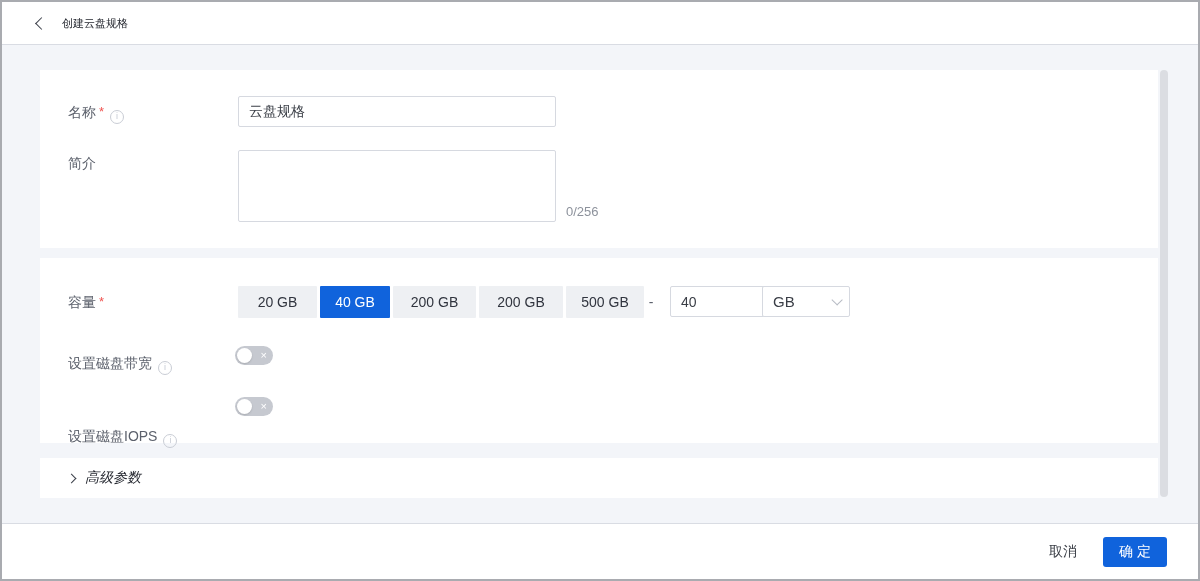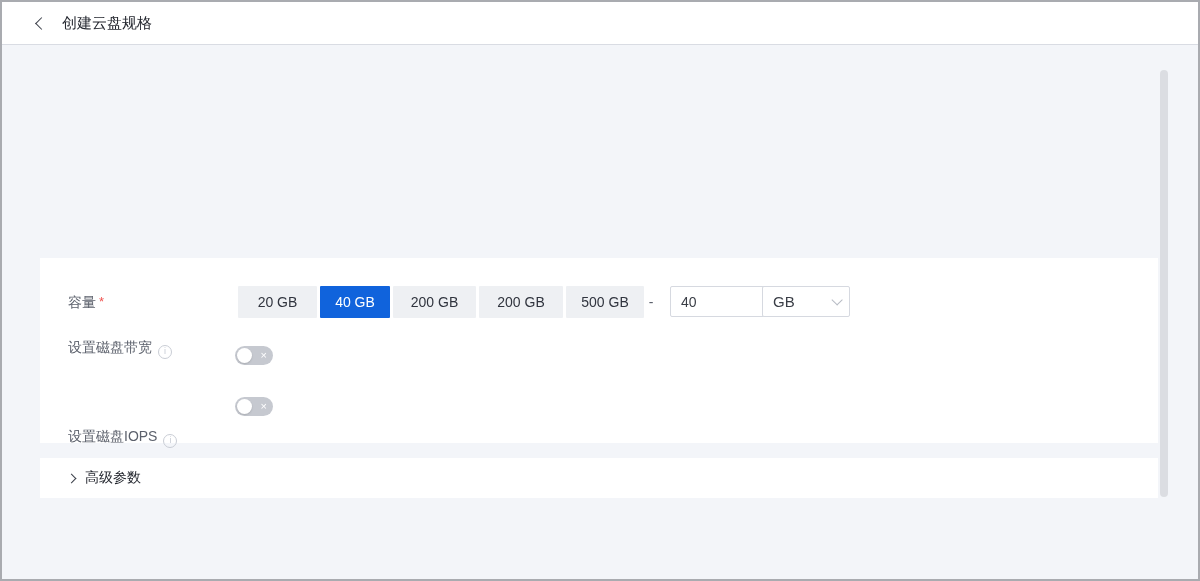--- a/index.html
+++ b/index.html
@@ -20,21 +20,21 @@
     position: absolute; left: 0; top: 0; right: 0; height: 43px;
     background: #ffffff; border-bottom: 1px solid #d9dce3;
     display: flex; align-items: center; padding-left: 35px;
   }
   .chev {
     display: inline-block; width: 9px; height: 9px;
     border-left: 1.5px solid #3a3e48; border-bottom: 1.5px solid #3a3e48;
     transform: rotate(45deg);
   }
   .topbar .title {
-    margin-left: 16px; font-size: 15px; font-weight: 500; color: #24272f;
+    margin-left: 16px; font-size: 11px; font-weight: 500; color: #24272f;
   }
   
   .card {
     position: absolute; left: 38px; width: 1118px; background: #ffffff;
   }
   .card1 { top: 68px; height: 178px; }
   .card2 { top: 256px; height: 185px; }
   .label {
     position: absolute; left: 28px; font-size: 14px; color: #5c616c;
     white-space: nowrap;
@@ -108,21 +108,21 @@
   .advanced {
     position: absolute; left: 38px; top: 456px; width: 1118px; height: 40px;
     background: #ffffff; display: flex; align-items: center;
     padding-left: 28px; cursor: pointer;
   }
   .chev-right {
     width: 7px; height: 7px;
     border-top: 1.5px solid #3a3e48; border-right: 1.5px solid #3a3e48;
     transform: rotate(45deg); margin-right: 10px;
   }
-  .advanced .adv-label { font-size: 14px; color: #24272f; }
+  .advanced .adv-label { font-size: 14px; color: #24272f; font-style: italic; }
   
   .scroll-thumb {
     position: absolute; left: 1158px; top: 68px; width: 8px; height: 427px;
     background: #dbdde2; border-radius: 4px;
   }
   
   .footer {
     position: absolute; left: 0; right: 0; bottom: 0; height: 56px;
     background: #ffffff; border-top: 1px solid #d9dce3;
     display: flex; align-items: center; justify-content: flex-end;
@@ -142,40 +142,52 @@
 </head>
 <body>
 
 <div class="window">
 
   <div class="topbar">
     <span class="chev"></span>
     <span class="title">创建云盘规格</span>
   </div>
 
+  <div class="card card1">
+    <div class="label" style="top:26px; line-height:31px;">
+      <span>名称</span><i class="req">*</i><i class="info-ic">i</i>
+    </div>
+    <input class="text-input" style="left: 198px; top: 26px; width: 318px;" value="云盘规格">
+
+    <div class="label" style="top:85px;">
+      <span>简介</span>
+    </div>
+    <textarea class="desc-area" style=""></textarea>
+    <div class="counter">0/256</div>
+  </div>
 
   <div class="card card2">
     <div class="label" style="top:28px; line-height:32px;">
       <span>容量</span><i class="req">*</i>
     </div>
     <div class="cap-btns">
       <span class="cap-btn" style="width:79px;">20 GB</span>
       <span class="cap-btn selected" style="width:70px;">40 GB</span>
       <span class="cap-btn" style="width:83px;">200 GB</span>
       <span class="cap-btn" style="width:84px;">200 GB</span>
       <span class="cap-btn" style="width:78px;">500 GB</span>
     </div>
     <div class="cap-sep">-</div>
     <input class="text-input" style="left: 630px; top: 28px; width: 104px;" value="40">
     <div class="unit-select">
       <span>GB</span>
       <span class="chev-down"></span>
     </div>
 
-    <div class="label" style="top:80px; line-height:19px;">
+    <div class="label" style="top:96px; line-height:19px;">
       <span>设置磁盘带宽</span><i class="info-ic">i</i>
     </div>
     <div class="toggle" style="top:88px;">
       <span class="knob"></span>
       <span class="xmark">×</span>
     </div>
 
     <div class="label" style="top:149px; line-height:19px;margin-top:20px;">
       <span>设置磁盘IOPS</span><i class="info-ic">i</i>
     </div>
@@ -185,14 +197,18 @@
     </div>
   </div>
 
   <div class="advanced">
     <span class="chev-right"></span>
     <span class="adv-label">高级参数</span>
   </div>
 
   <div class="scroll-thumb"></div>
 
+  <div class="footer">
+    <button class="cancel-btn">取消</button>
+    <button class="confirm-btn">确 定</button>
+  </div>
 
 </div>
 
 </body></html>

